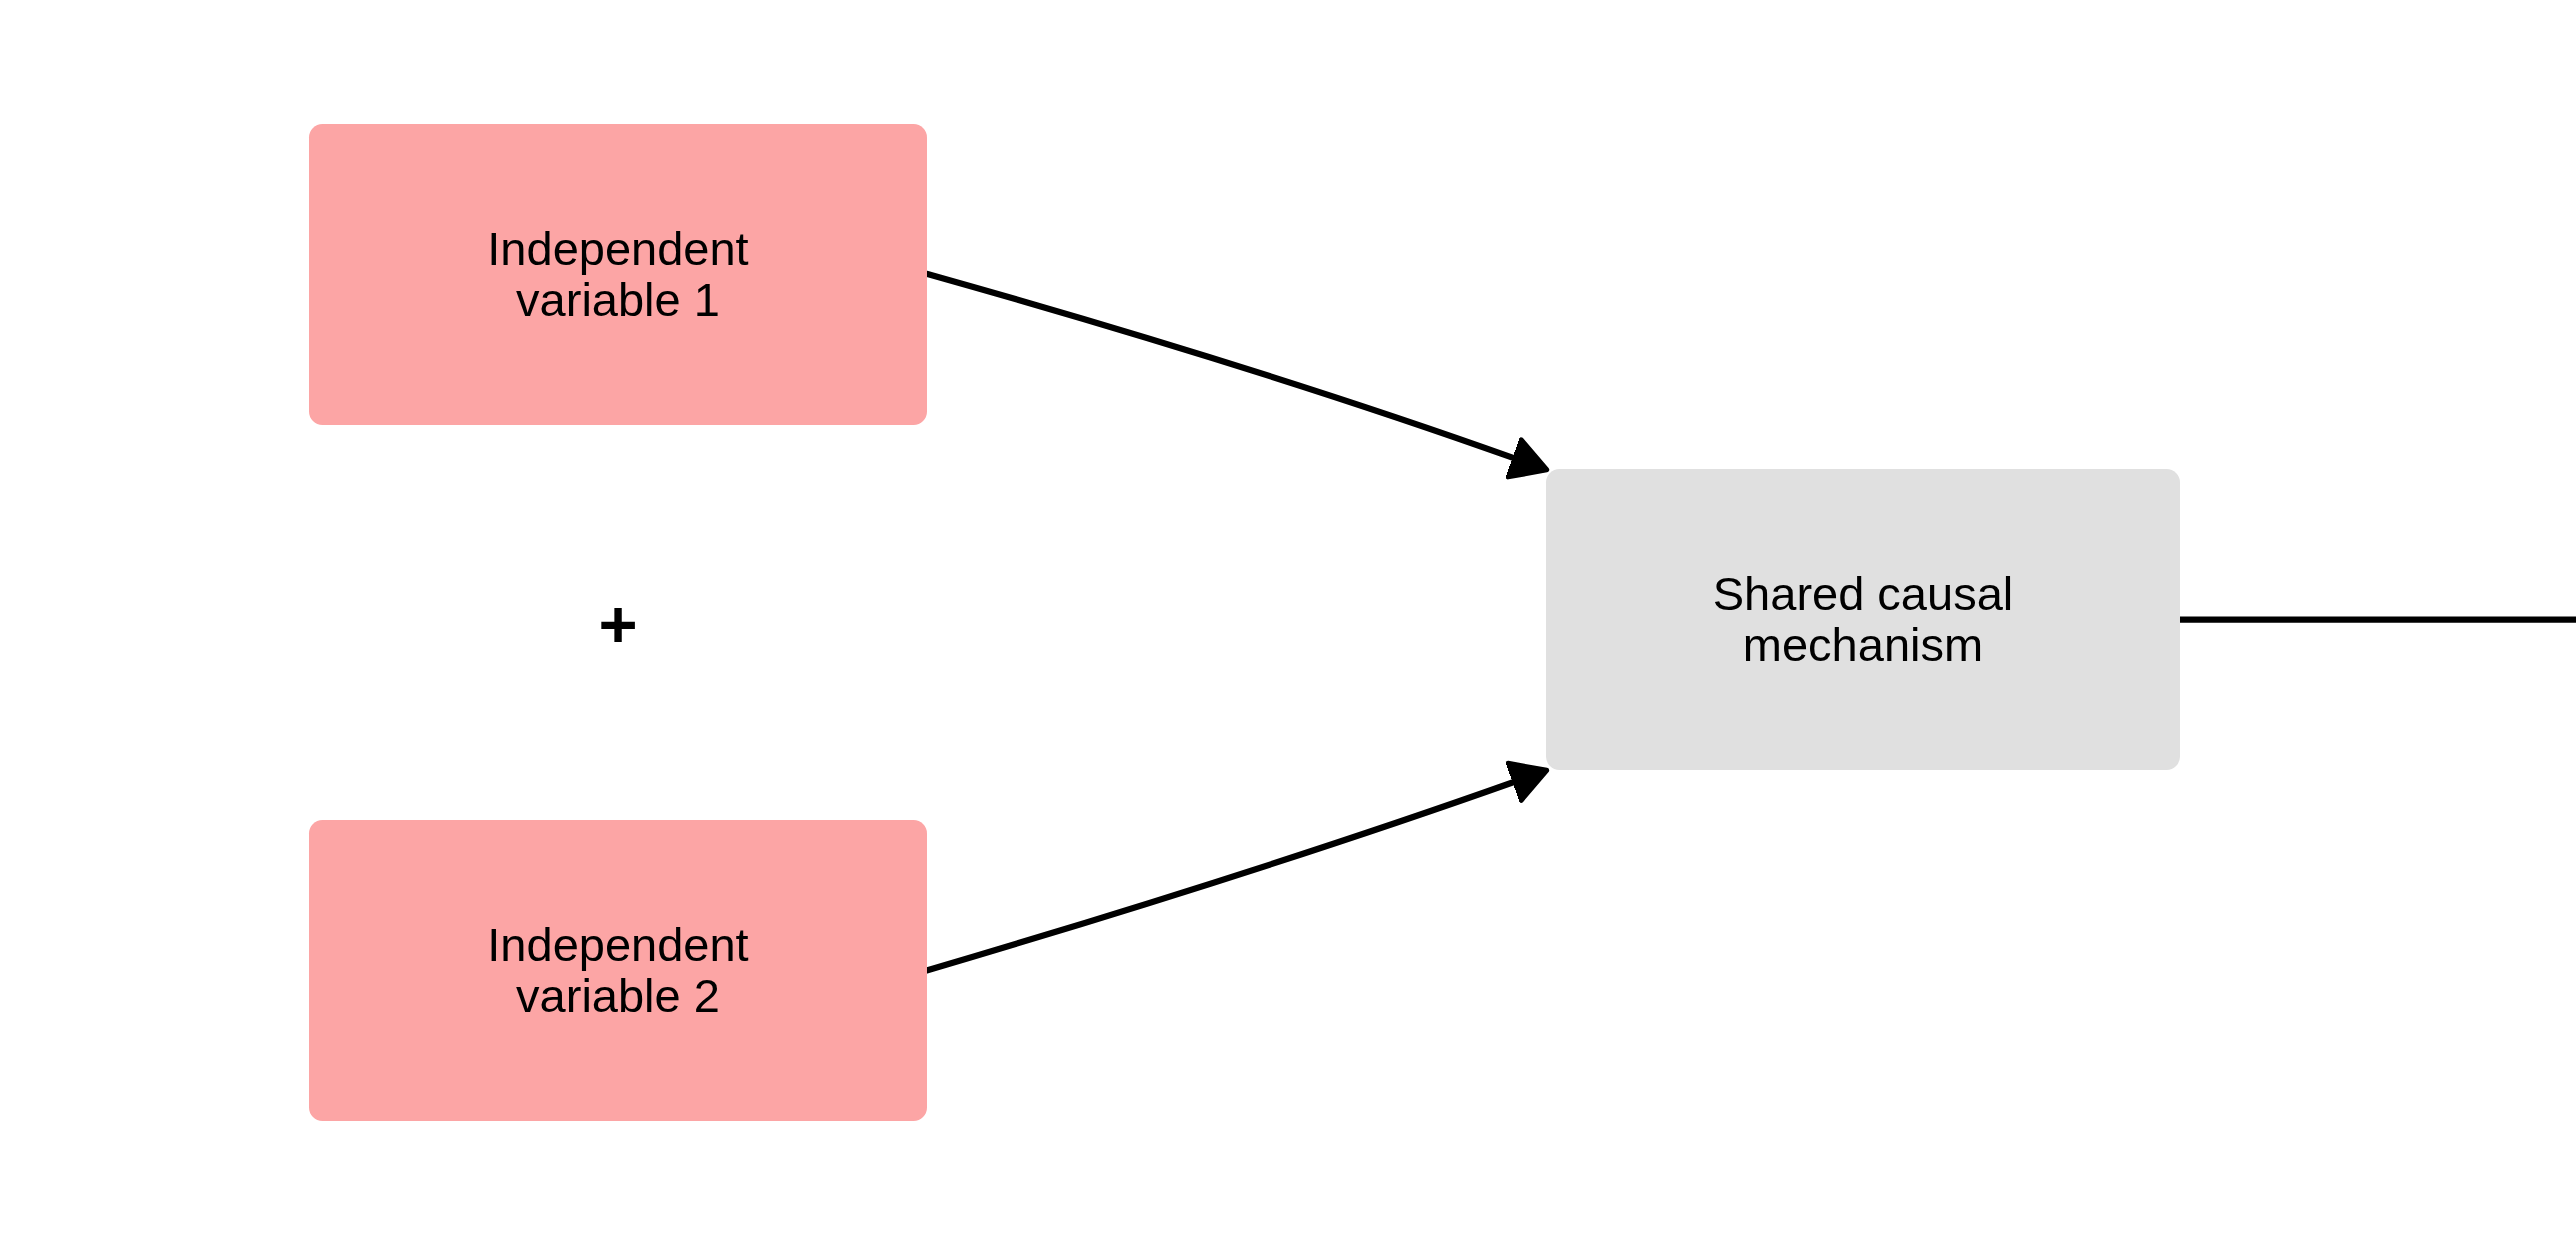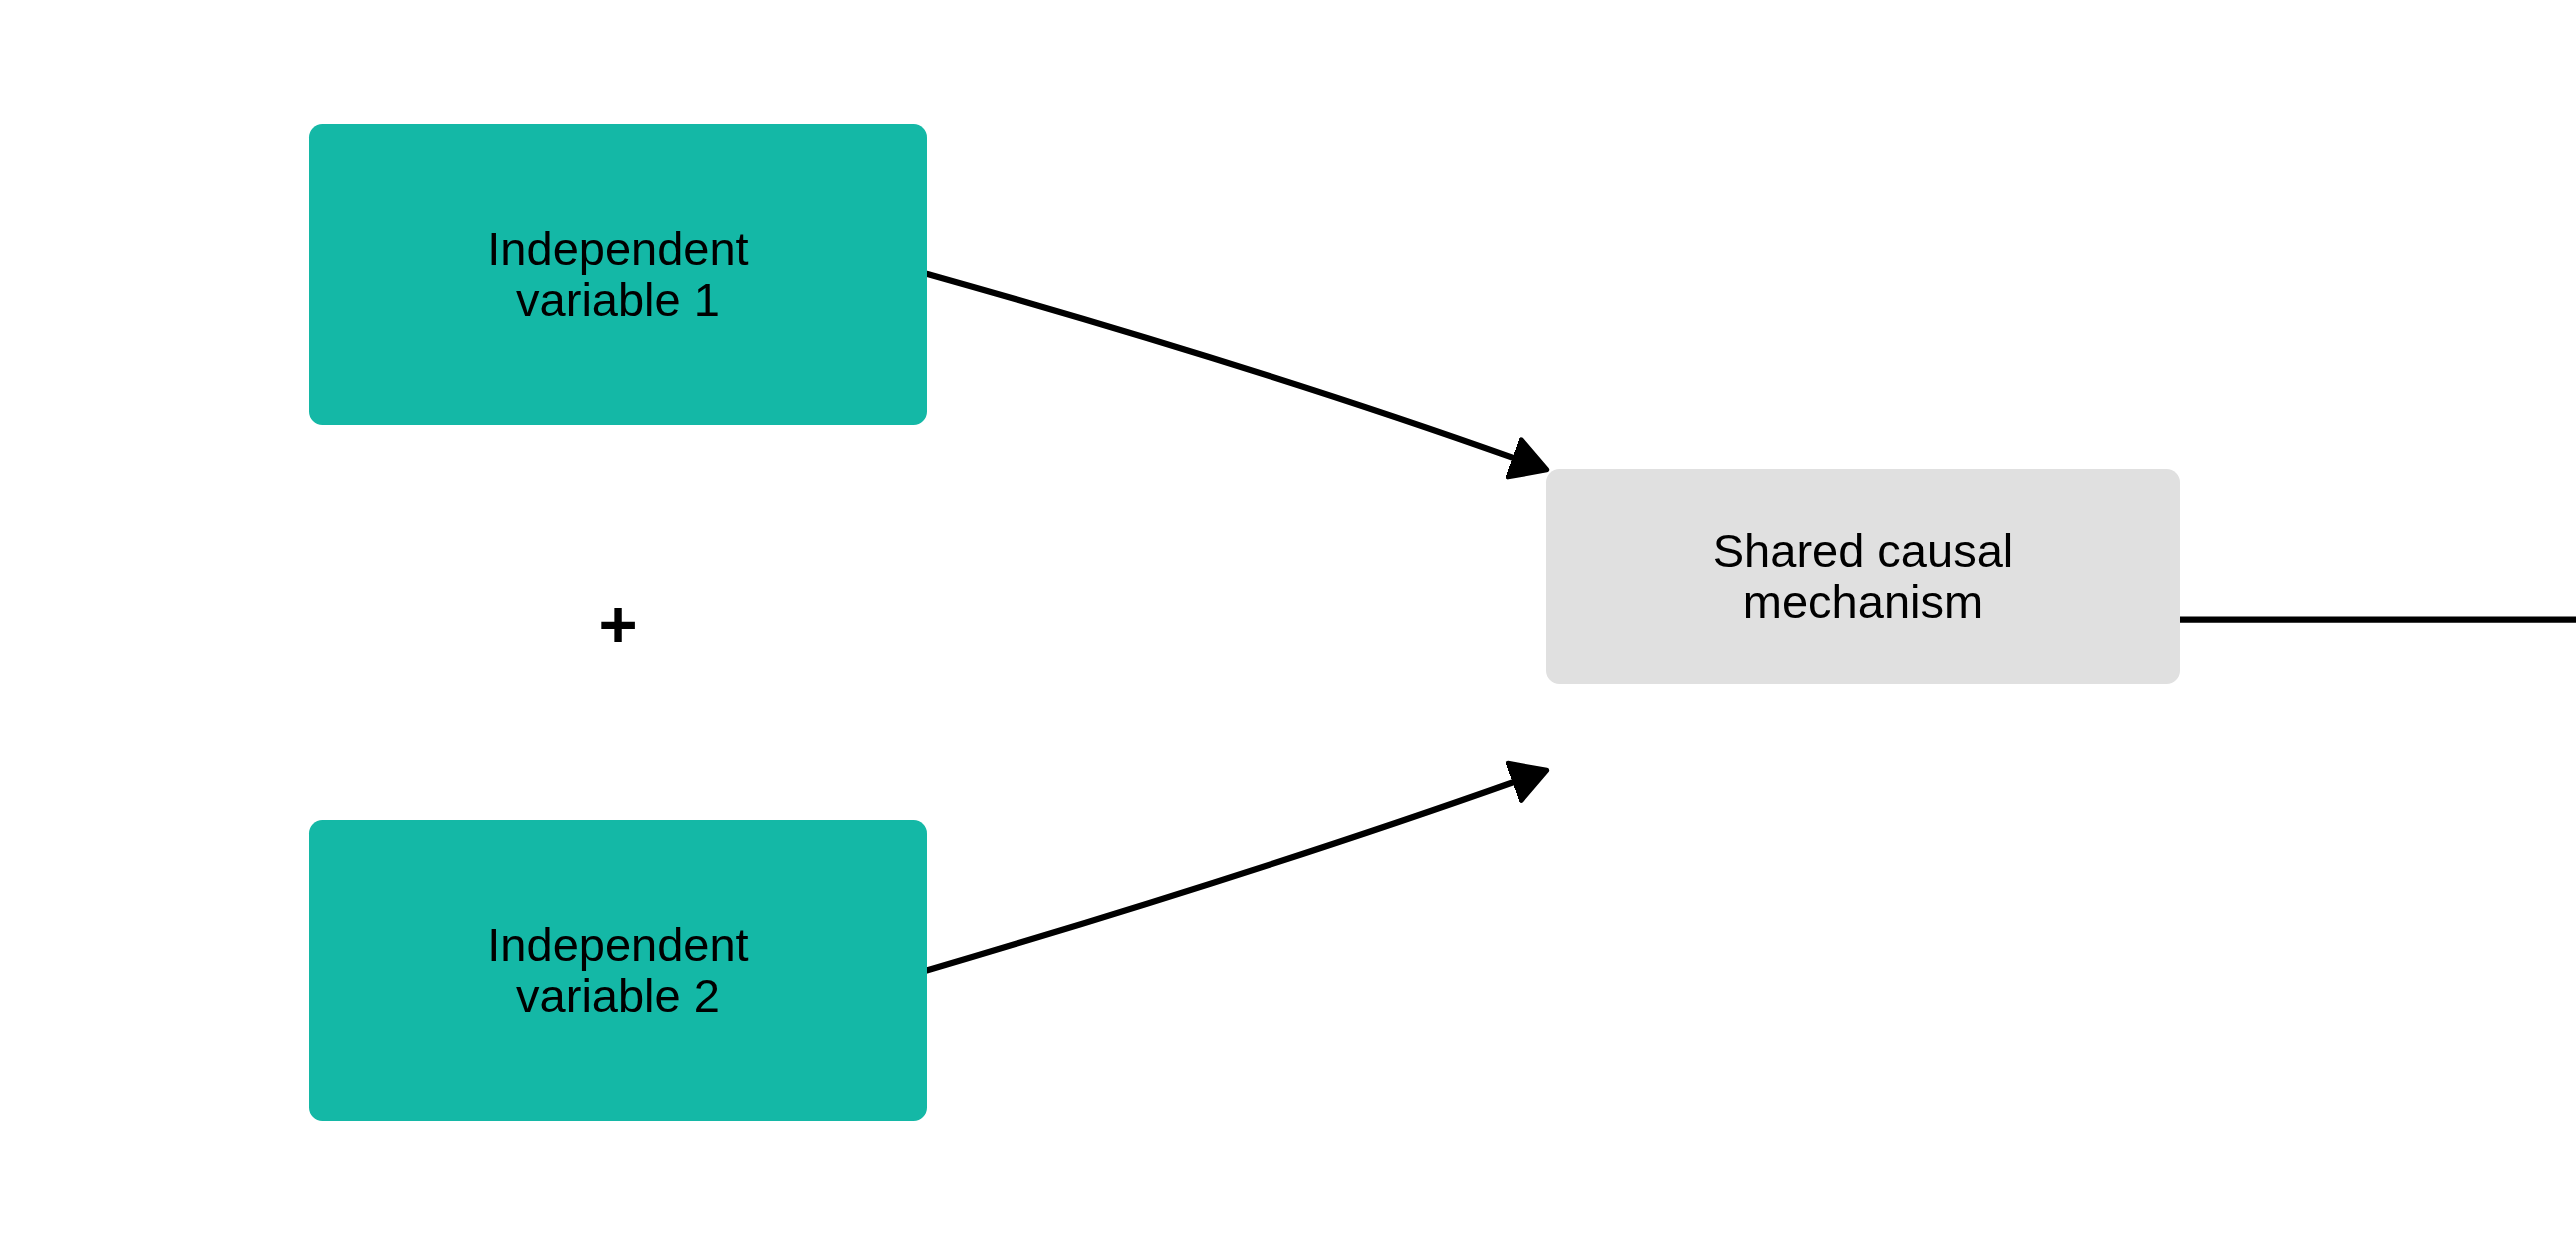--- a/index.html
+++ b/index.html
@@ -18,26 +18,26 @@
     display: flex;
     align-items: center;
     justify-content: center;
     text-align: center;
   }
   .node-label {
     white-space: pre-line;
     font-size: 47px;
     line-height: 1.07;
   }
-  .node--dark  { background: #14b8a6; }
+  .node--dark  { background: #fca5a5; }
   .node--light { background: #e0e0e0; }
 
   #node-iv1  { left: 309px;  top: 124px;  width: 618px; height: 301px; }
   #node-iv2  { left: 309px;  top: 820px; width: 618px; height: 301px; }
-  #node-mech { left: 1546px; top: 469px;  width: 634px; height: 215px; align-items: center; }
+  #node-mech { left: 1546px; top: 469px;  width: 634px; height: 301px; align-items: center; }
 
   .plus-operator {
     position: absolute;
     left: 618px;
     top: 623px;
     transform: translate(-50%, -50%);
     font-size: 67px;
     font-weight: 700;
     line-height: 1;
   }

